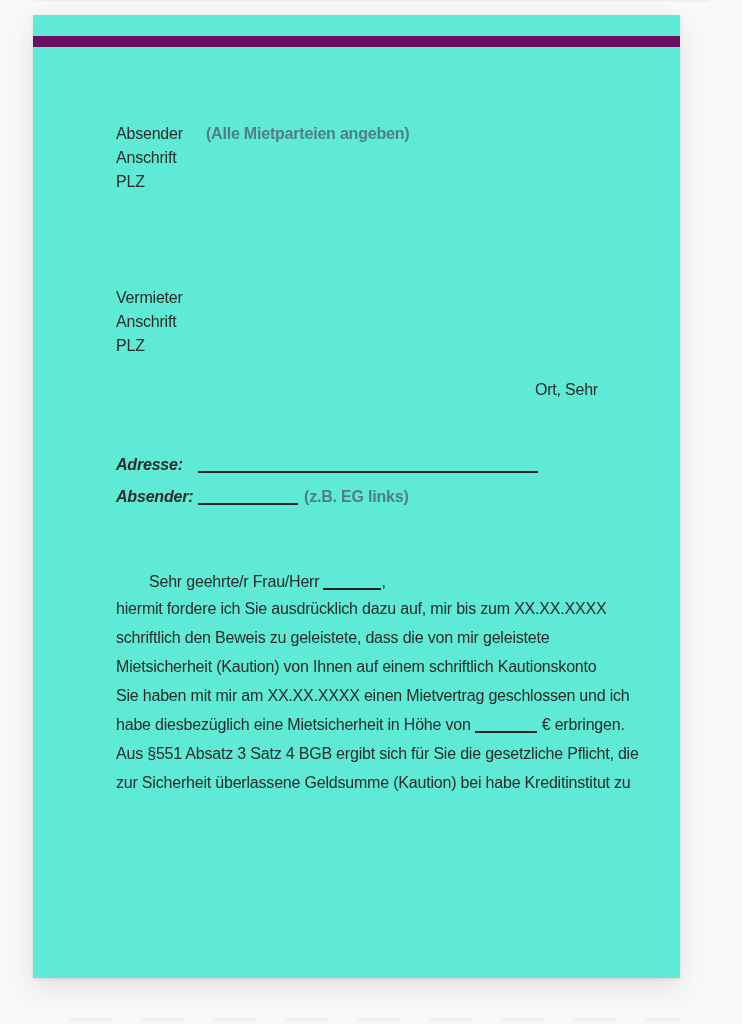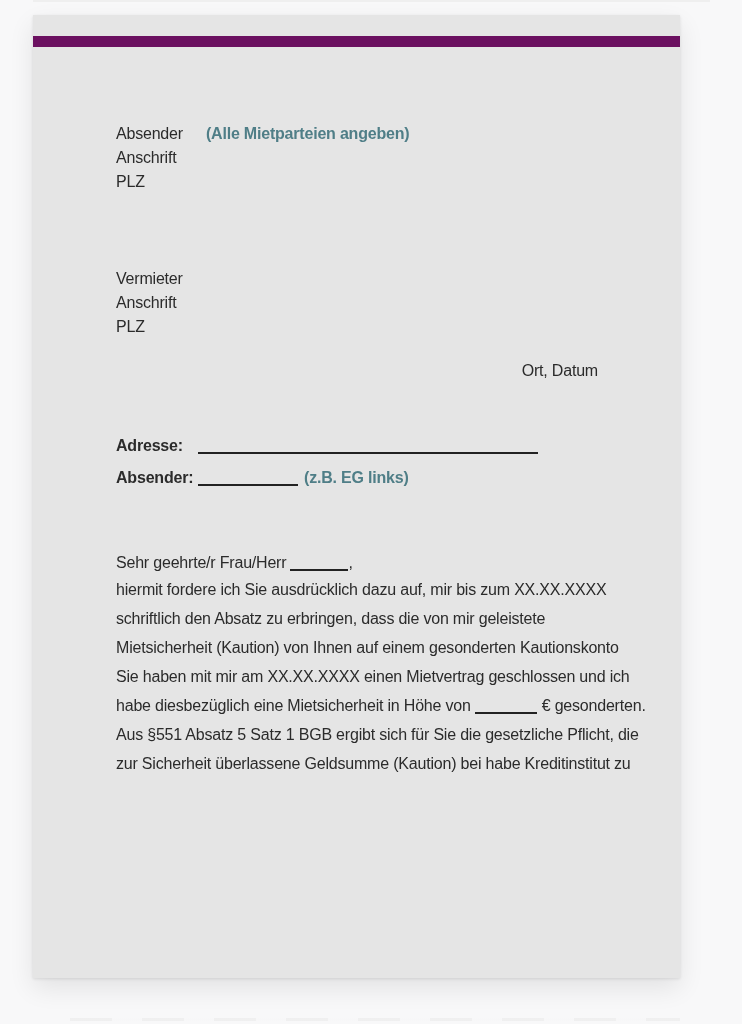--- a/index.html
+++ b/index.html
@@ -18,59 +18,59 @@
   }
   .next-page-edge {
     position: absolute; top: 1018px; left: 70px; right: 62px; height: 3px;
     background: repeating-linear-gradient(90deg, #ededed 0 42px, #f7f7f8 42px 72px);
     opacity: .75;
   }
 
   .page {
     position: absolute; left: 33px; top: 15px;
     width: 647px; height: 963px;
-    background: #e5e5e5;
+    background: #5eead4;
     box-shadow: 0 1px 3px rgba(0,0,0,.10), 0 10px 24px rgba(0,0,0,.09);
   }
 
   .accent-bar {
     margin-top: 21px; height: 11px; width: 100%;
     background: #6b1060;
   }
 
   .content {
     padding: 0 82px 0 83px;
     font-size: 16px;
     letter-spacing: -0.2px;
   }
 
   .addr-block { line-height: 24px; }
   .sender-block    { margin-top: 75px; }
-  .recipient-block { margin-top: 73px; }
+  .recipient-block { margin-top: 92px; }
 
   .teal { color: #4f7e87; font-weight: bold; }
   .annotation { margin-left: 23px; }
 
   .date-line { margin-top: 20px; line-height: 24px; text-align: right; }
 
   .fields { margin-top: 47px; }
   .field-row { line-height: 32px; height: 32px; white-space: nowrap; }
-  .field-label { display: inline-block; width: 82px; font-weight: bold; }
+  .field-label { display: inline-block; width: 82px; font-weight: bold; font-style: italic; }
 
   .blank {
     display: inline-block;
     border-bottom: 2px solid #222222;
     height: 13px;
     vertical-align: -3px;
   }
   .blank-address   { width: 340px; }
   .blank-apartment { width: 100px; }
   .hint { margin-left: 6px; text-align: center; }
 
-  .salutation { margin-top: 57px; line-height: 24px; white-space: nowrap; }
+  .salutation { margin-top: 57px; line-height: 24px; white-space: nowrap; margin-left: 33px; }
   .blank-name { width: 58px; margin-left: 4px; }
 
   .paragraph { line-height: 29px; white-space: nowrap; }
   .p1 { }
   .p2 { }
   .blank-amount { width: 62px; margin: 0 5px 0 4px; }
 </style>
 </head>
 <body>
 
@@ -89,47 +89,47 @@
         <div>Anschrift</div>
         <div>PLZ</div>
       </div>
 
       <div class="addr-block recipient-block">
         <div>Vermieter</div>
         <div>Anschrift</div>
         <div>PLZ</div>
       </div>
 
-      <div class="date-line">Ort, Datum</div>
+      <div class="date-line">Ort, Sehr</div>
 
       <div class="fields">
         <div class="field-row">
           <span class="field-label">Adresse:</span><span class="blank blank-address"></span>
         </div>
         <div class="field-row">
           <span class="field-label">Absender:</span><span class="blank blank-apartment"></span><span class="teal hint">(z.B. EG links)</span>
         </div>
       </div>
 
       <div class="salutation">
         <span>Sehr geehrte/r Frau/Herr</span><span class="blank blank-name"></span><span>,</span>
       </div>
 
       <div class="paragraph p1">
         <div>hiermit fordere ich Sie ausdrücklich dazu auf, mir bis zum XX.XX.XXXX</div>
-        <div>schriftlich den Absatz zu erbringen, dass die von mir geleistete</div>
-        <div>Mietsicherheit (Kaution) von Ihnen auf einem gesonderten Kautionskonto</div>
+        <div>schriftlich den Beweis zu geleistete, dass die von mir geleistete</div>
+        <div>Mietsicherheit (Kaution) von Ihnen auf einem schriftlich Kautionskonto</div>
       </div>
 
       <div class="paragraph p2">
         <div>Sie haben mit mir am XX.XX.XXXX einen Mietvertrag geschlossen und ich</div>
         <div>
-          <span>habe diesbezüglich eine Mietsicherheit in Höhe von</span><span class="blank blank-amount"></span><span>€ gesonderten.</span>
+          <span>habe diesbezüglich eine Mietsicherheit in Höhe von</span><span class="blank blank-amount"></span><span>€ erbringen.</span>
         </div>
-        <div>Aus §551 Absatz 5 Satz 1 BGB ergibt sich für Sie die gesetzliche Pflicht, die</div>
+        <div>Aus §551 Absatz 3 Satz 4 BGB ergibt sich für Sie die gesetzliche Pflicht, die</div>
         <div>zur Sicherheit überlassene Geldsumme (Kaution) bei habe Kreditinstitut zu</div>
       </div>
 
     </div>
   </div>
 
   <div class="next-page-edge"></div>
 
 </div>
 

